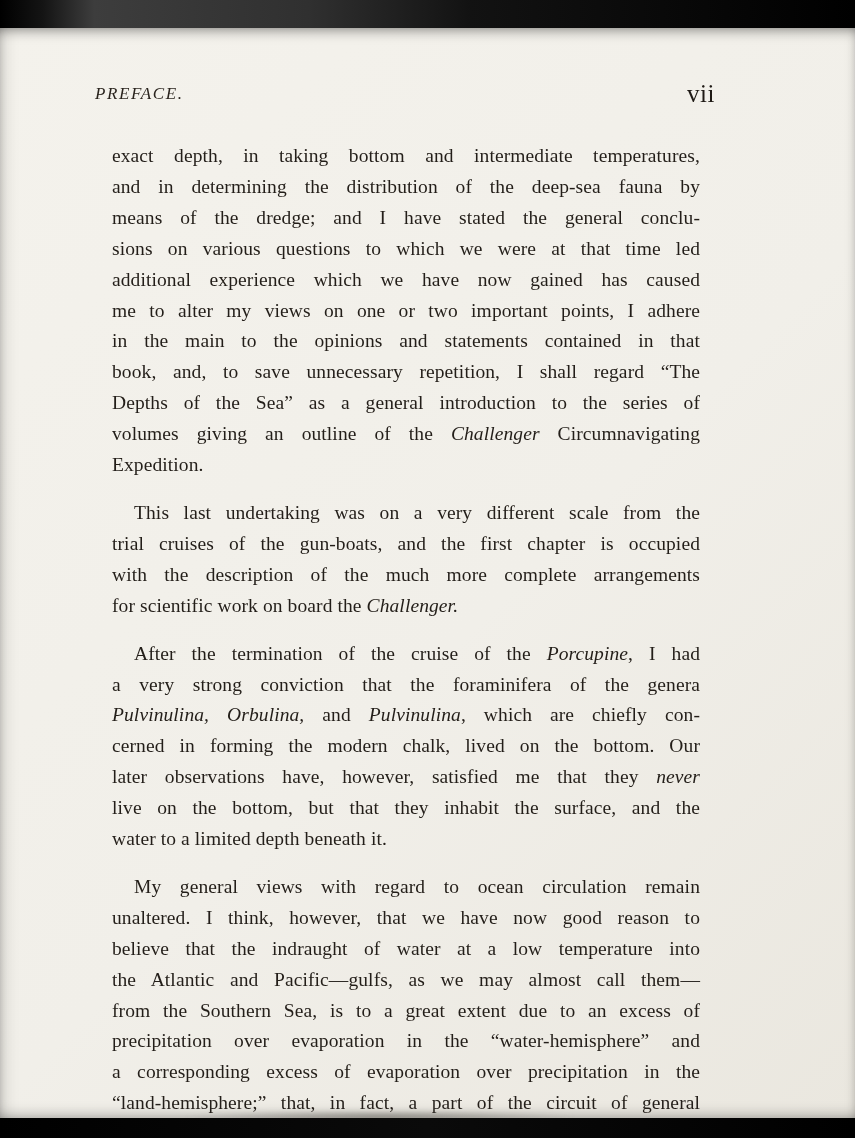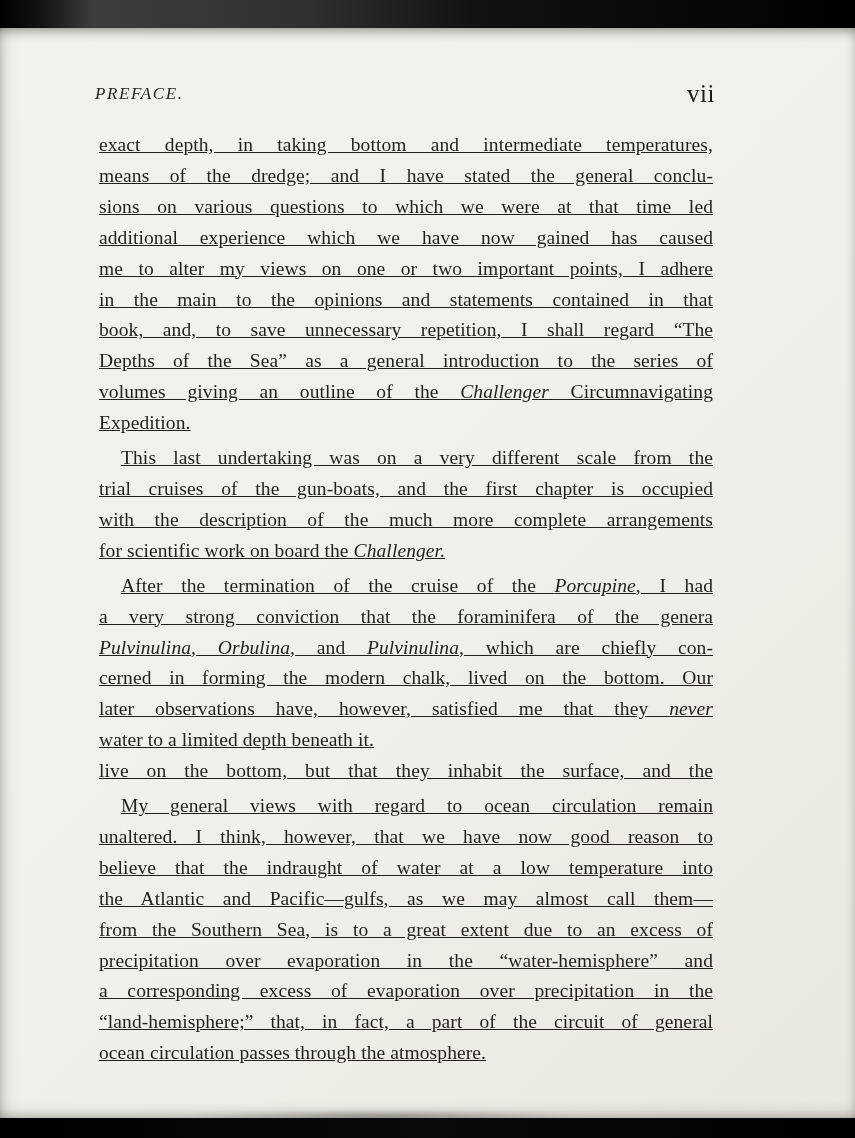--- a/index.html
+++ b/index.html
@@ -51,21 +51,21 @@
     letter-spacing: 1.6px;
     color: #2a241e;
   }
   .page-number {
     position: absolute; right: 2px; top: 2px;
     font-size: 25px;
     letter-spacing: 0.5px;
     color: #1f1a15;
   }
   .body-text { margin-top: 6px; }
-  .paragraph { margin: 4px; text-decoration: underline; }
+  .paragraph { margin: 17px; }
   .line {
     font-size: 19.5px;
     line-height: 30.9px;
     text-align: justify;
     text-align-last: justify;
     letter-spacing: 0.1px;
     color: var(--ink);
   }
   .line.last { text-align-last: left; }
   .line.indent { text-indent: 22px; }
@@ -78,20 +78,21 @@
 
 <div class="paper">
   <div class="content">
     <div class="page-header">
       <span class="running-title">PREFACE.</span>
       <span class="page-number">vii</span>
     </div>
     <div class="body-text">
         <div class="paragraph">
           <div class="line"><span>exact depth, in taking bottom and intermediate temperatures,</span></div>
+          <div class="line"><span>and in determining the distribution of the deep-sea fauna by</span></div>
           <div class="line"><span>means of the dredge; and I have stated the general conclu-</span></div>
           <div class="line"><span>sions on various questions to which we were at that time led</span></div>
           <div class="line"><span>additional experience which we have now gained has caused</span></div>
           <div class="line"><span>me to alter my views on one or two important points, I adhere</span></div>
           <div class="line"><span>in the main to the opinions and statements contained in that</span></div>
           <div class="line"><span>book, and, to save unnecessary repetition, I shall regard “The</span></div>
           <div class="line"><span>Depths of the Sea” as a general introduction to the series of</span></div>
           <div class="line"><span>volumes giving an outline of the </span><em>Challenger</em><span> Circumnavigating</span></div>
           <div class="line last"><span>Expedition.</span></div>
         </div>
@@ -100,22 +101,22 @@
           <div class="line"><span>trial cruises of the gun-boats, and the first chapter is occupied</span></div>
           <div class="line"><span>with the description of the much more complete arrangements</span></div>
           <div class="line last"><span>for scientific work on board the </span><em>Challenger.</em></div>
         </div>
         <div class="paragraph">
           <div class="line indent"><span>After the termination of the cruise of the </span><em>Porcupine</em><span>, I had</span></div>
           <div class="line"><span>a very strong conviction that the foraminifera of the genera</span></div>
           <div class="line"><em>Pulvinulina, Orbulina,</em><span> and </span><em>Pulvinulina</em><span>, which are chiefly con-</span></div>
           <div class="line"><span>cerned in forming the modern chalk, lived on the bottom.  Our</span></div>
           <div class="line"><span>later observations have, however, satisfied me that they </span><em>never</em></div>
+          <div class="line"><span>live on the bottom, but that they inhabit the surface, and the</span></div>
           <div class="line last"><span>water to a limited depth beneath it.</span></div>
-          <div class="line"><span>live on the bottom, but that they inhabit the surface, and the</span></div>
         </div>
         <div class="paragraph">
           <div class="line indent"><span>My general views with regard to ocean circulation remain</span></div>
           <div class="line"><span>unaltered.  I think, however, that we have now good reason to</span></div>
           <div class="line"><span>believe that the indraught of water at a low temperature into</span></div>
           <div class="line"><span>the Atlantic and Pacific—gulfs, as we may almost call them—</span></div>
           <div class="line"><span>from the Southern Sea, is to a great extent due to an excess of</span></div>
           <div class="line"><span>precipitation over evaporation in the “water-hemisphere” and</span></div>
           <div class="line"><span>a corresponding excess of evaporation over precipitation in the</span></div>
           <div class="line"><span>“land-hemisphere;” that, in fact, a part of the circuit of general</span></div>

